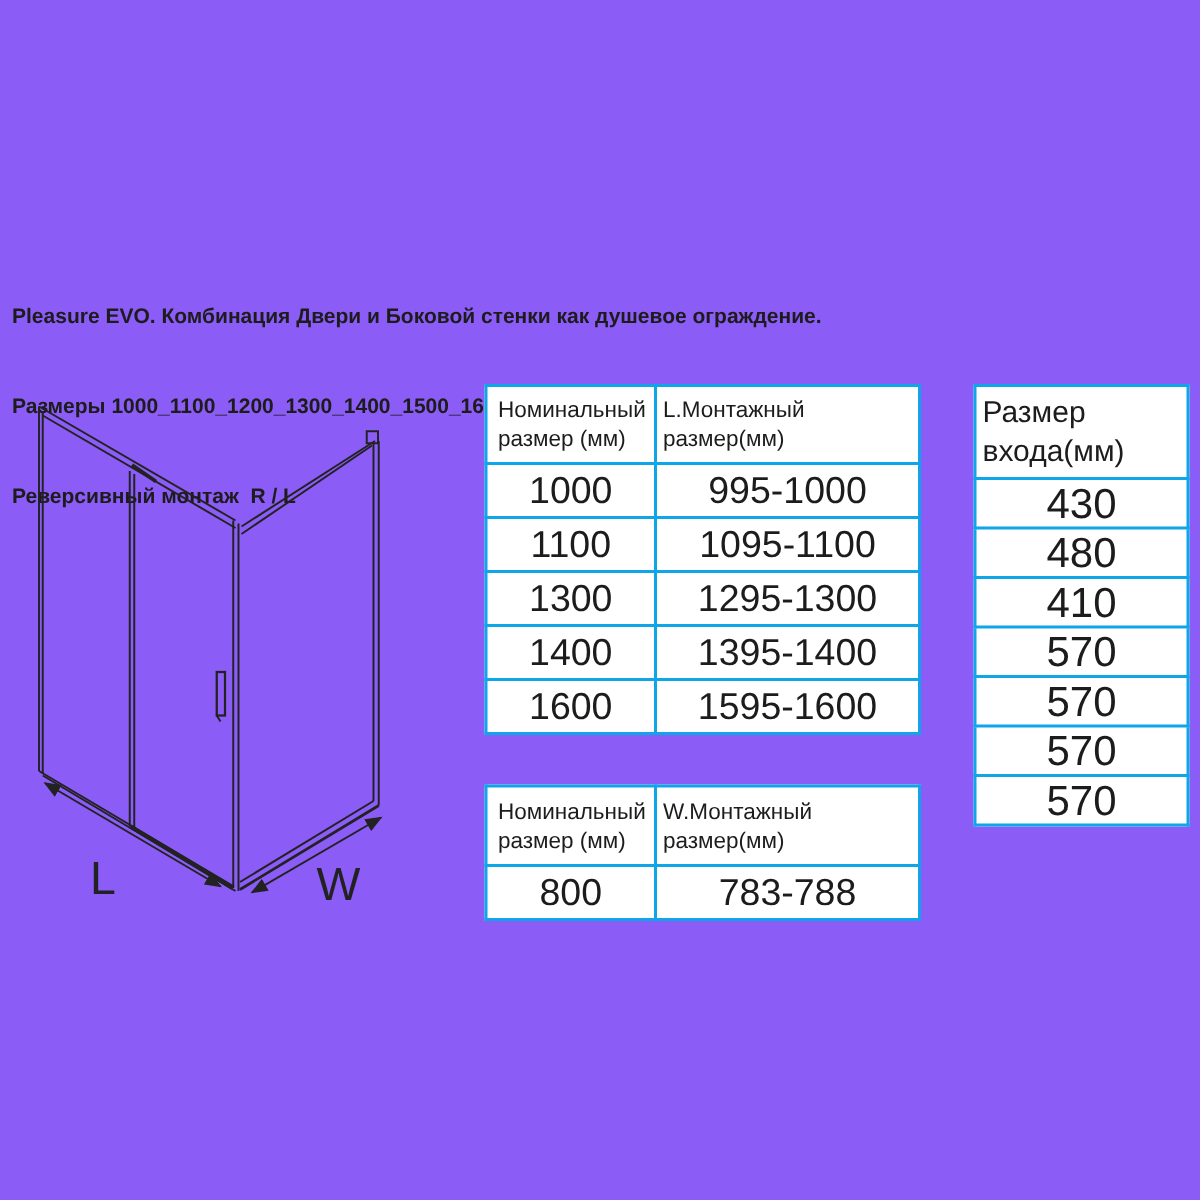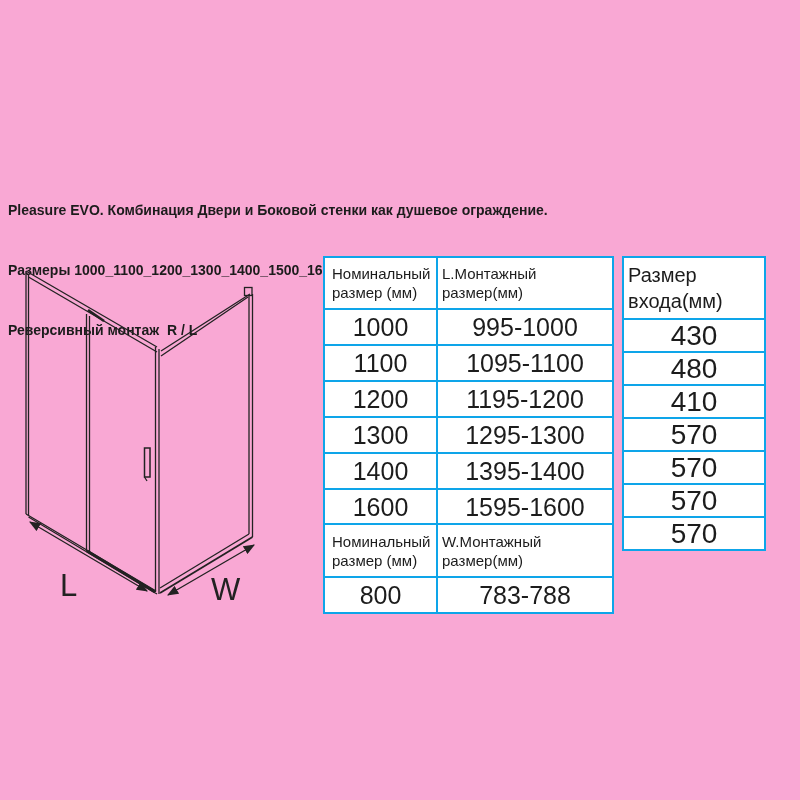--- a/index.html
+++ b/index.html
@@ -12,21 +12,21 @@
     height: 800px;
     position: relative;
     font-family: "Liberation Sans", "DejaVu Sans", sans-serif;
     color: #1c1c1c;
     overflow: hidden;
   }
   .canvas {
     position: absolute;
     left: 0; top: 0;
     width: 800px; height: 800px;
-    background: #f9a8d4;
+    background: #8b5cf6;
   }
   .title-block {
     position: absolute;
     left: 8px;
     top: 160px;
     font-size: 14px;
     font-weight: bold;
     line-height: 20px;
     white-space: pre;
     color: #1c1c1c;
@@ -62,21 +62,21 @@
   td {
     text-align: center;
     font-size: 25px;
     line-height: 26px;
     font-weight: normal;
   }
   .t-length { left: 323px; top: 256px; width: 289px; }
   .t-length thead tr { height: 52px; }
   .t-length tbody tr { height: 26.5px; }
 
-  .t-entrance { left: 622px; top: 256px; width: 142px; }
+  .t-entrance { left: 649px; top: 256px; width: 142px; }
   .t-entrance thead tr { height: 59px; }
   .t-entrance th { font-size: 20px; line-height: 26px; }
   .t-entrance tbody tr { height: 24.3px; }
   .t-entrance td { font-size: 28px; line-height: 23px; }
 
   .t-width { left: 323px; top: 523px; width: 289px; }
   .t-width thead tr { height: 53px; }
   .t-width tbody tr { height: 26.5px; }
 </style>
 </head>
@@ -152,24 +152,20 @@
     <tbody>
         <tr>
           <td>1000</td>
           <td>995-1000</td>
         </tr>
         <tr>
           <td>1100</td>
           <td>1095-1100</td>
         </tr>
         <tr>
-          <td>1200</td>
-          <td>1195-1200</td>
-        </tr>
-        <tr>
           <td>1300</td>
           <td>1295-1300</td>
         </tr>
         <tr>
           <td>1400</td>
           <td>1395-1400</td>
         </tr>
         <tr>
           <td>1600</td>
           <td>1595-1600</td>

